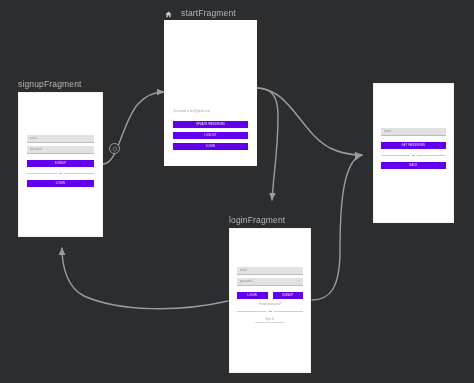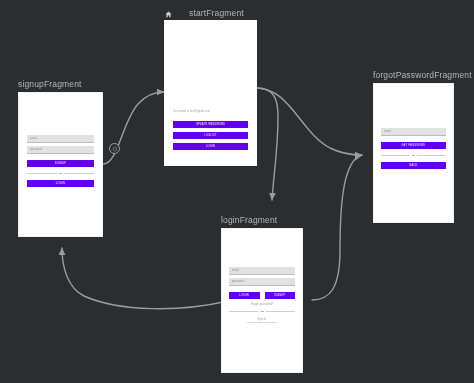--- a/index.html
+++ b/index.html
@@ -33,21 +33,21 @@
   .node-label {
     position: absolute;
     left: 0;
     top: -13px;
     white-space: nowrap;
     font-size: 8.5px;
     color: #b4b6b8;
     letter-spacing: .15px;
     display: flex;
     align-items: center;
-    gap: 17px;
+    gap: 9px;
   }
   .home-icon {
     display: inline-block;
     width: 7px;
     height: 7px;
     position: relative;
     top: 0px;
   }
   .node-frame {
     position: absolute;
@@ -213,42 +213,39 @@
         <div class="btn">UPDATE PASSWORD</div>
         <div style="height:4px"></div>
         <div class="btn">LOGOUT</div>
         <div style="height:4px"></div>
         <div class="btn">LOGIN</div>
       </div>
     </div>
   </div>
 
   <div class="node" style="left:373px; top:83px; width:81px; height:140px;">
-    <div class="node-label">
-      <span>forgotPasswordFragment</span>
-    </div>
     <div class="node-frame" style="width:81px; height:140px;">
       <div class="screen" style="padding:0 7px;">
         <div style="height:44px"></div>
         <div class="field">email</div>
         <div style="height:6px"></div>
         <div class="btn">GET PASSWORD</div>
         <div style="height:5px"></div>
         <div class="divider-or">
           <span class="rule"></span>
           <span>OR</span>
           <span class="rule"></span>
         </div>
         <div style="height:5px"></div>
         <div class="btn">BACK</div>
       </div>
     </div>
   </div>
 
-  <div class="node" style="left:221px; top:228px; width:66px; height:145px;">
+  <div class="node" style="left:229px; top:228px; width:66px; height:145px;">
     <div class="node-label">
       <span>loginFragment</span>
     </div>
     <div class="node-frame" style="width:82px; height:145px;">
       <div class="screen" style="padding:0 7px;">
         <div style="height:38px"></div>
         <div class="field">email</div>
         <div style="height:3px"></div>
         <div class="field">password</div>
         <div style="height:6px"></div>

